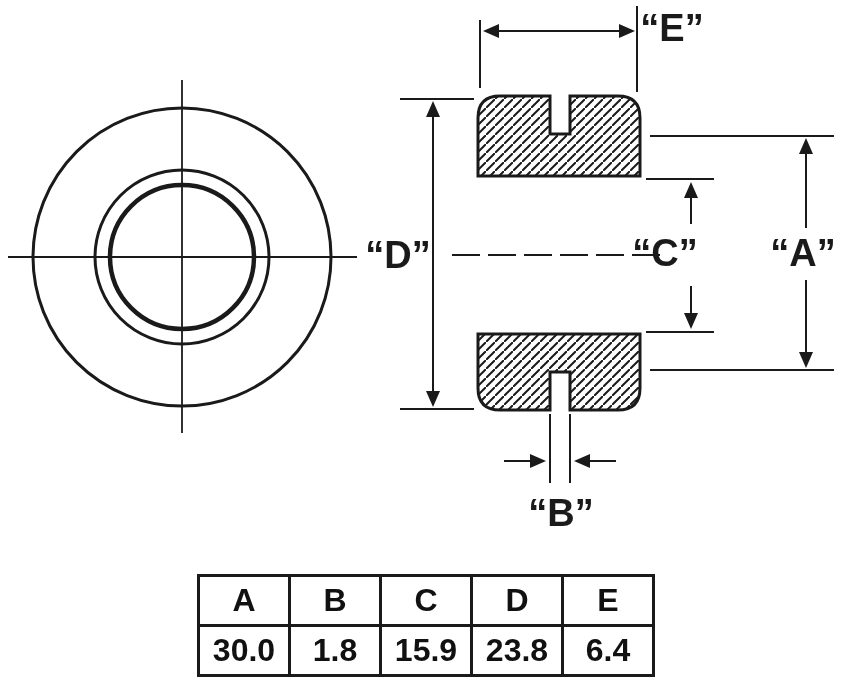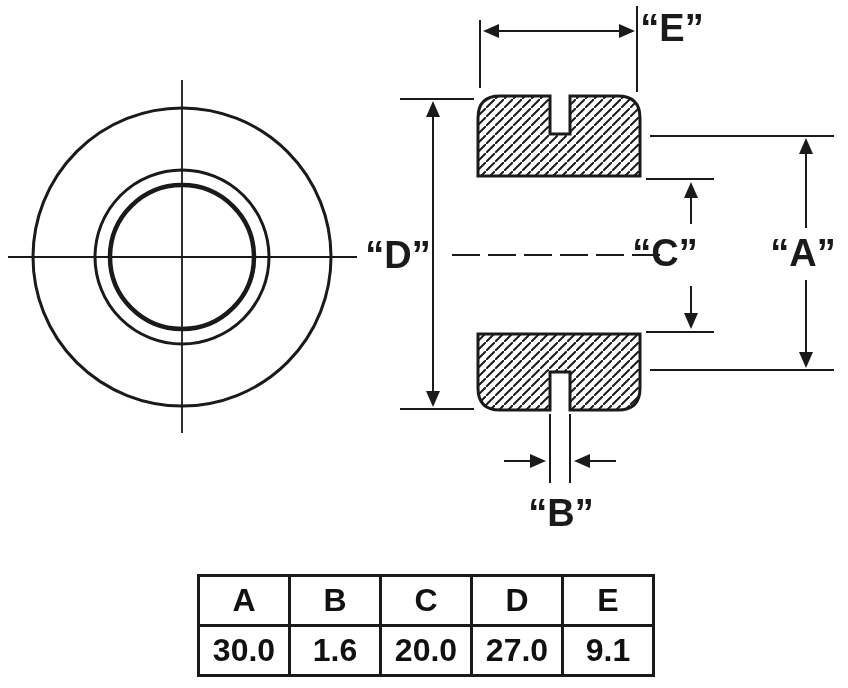--- a/index.html
+++ b/index.html
@@ -94,21 +94,21 @@
     <tbody>
       <tr>
         <th>A</th>
         <th>B</th>
         <th>C</th>
         <th>D</th>
         <th>E</th>
       </tr>
       <tr>
         <td>30.0</td>
-        <td>1.6</td>
-        <td>20.0</td>
-        <td>27.0</td>
-        <td>9.1</td>
+        <td>1.8</td>
+        <td>15.9</td>
+        <td>23.8</td>
+        <td>6.4</td>
       </tr>
     </tbody>
   </table>
 
 </div>
 
 </body></html>

